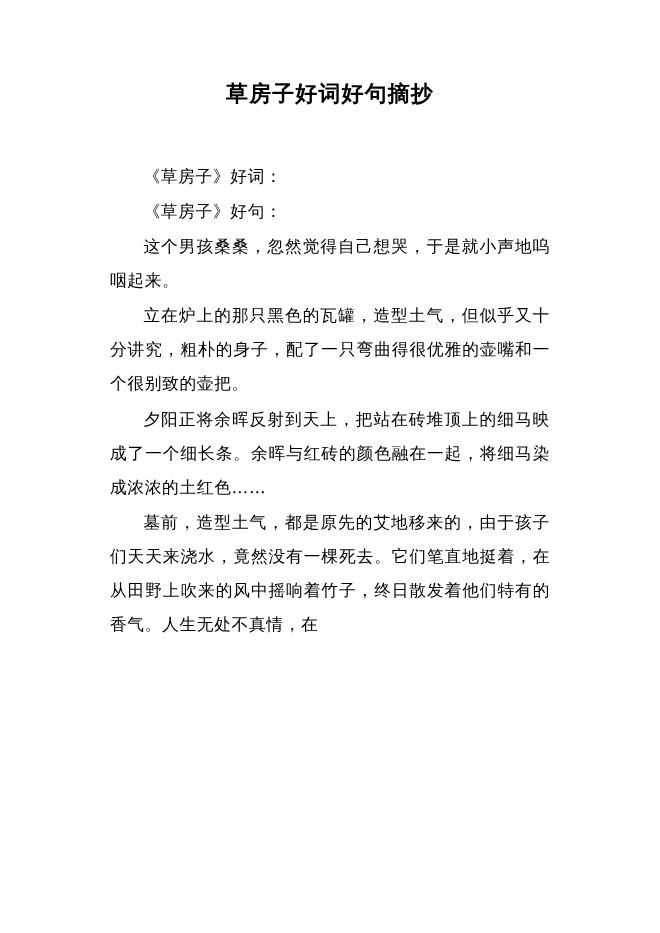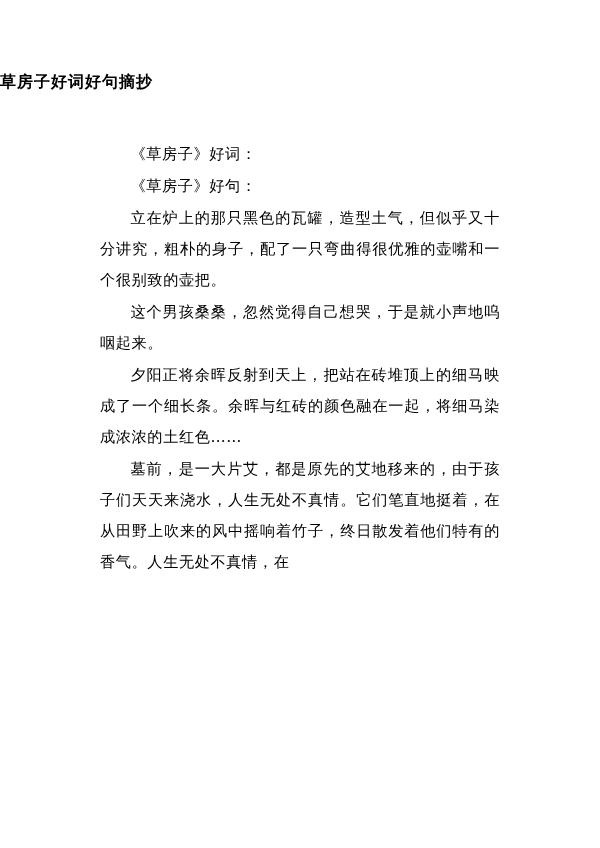--- a/index.html
+++ b/index.html
@@ -16,22 +16,22 @@
   }
   .page {
     position: relative;
     width: 600px;
     height: 848px;
     box-sizing: border-box;
     padding: 0;
     background: #ffffff;
   }
   .doc-title {
-    text-align: left;
-    font-size: 16px;
+    text-align: center;
+    font-size: 20px;
     font-weight: bold;
     letter-spacing: 1px;
     margin: 72px 0 0 0;
     font-family: "DejaVu Sans", "Liberation Sans", sans-serif;
   }
   .body-block {
     margin: 46px 100px 12px 100px;
   }
   p.para {
     margin: 0 0 0 0;
@@ -53,19 +53,19 @@
 </head>
 <body>
 
 <div class="page">
 
   <h1 class="doc-title">草房子好词好句摘抄</h1>
 
   <div class="body-block">
     <p class="para">《草房子》好词：</p>
     <p class="para">《草房子》好句：</p>
+    <p class="para">这个男孩桑桑，忽然觉得自己想哭，于是就小声地呜咽起来。</p>
     <p class="para">立在炉上的那只黑色的瓦罐，造型土气，但似乎又十分讲究，粗朴的身子，配了一只弯曲得很优雅的壶嘴和一个很别致的壶把。</p>
-    <p class="para">这个男孩桑桑，忽然觉得自己想哭，于是就小声地呜咽起来。</p>
     <p class="para">夕阳正将余晖反射到天上，把站在砖堆顶上的细马映成了一个细长条。余晖与红砖的颜色融在一起，将细马染成浓浓的土红色……</p>
-    <p class="para">墓前，是一大片艾，都是原先的艾地移来的，由于孩子们天天来浇水，人生无处不真情。它们笔直地挺着，在从田野上吹来的风中摇响着竹子，终日散发着他们特有的香气。人生无处不真情，在</p>
+    <p class="para">墓前，造型土气，都是原先的艾地移来的，由于孩子们天天来浇水，竟然没有一棵死去。它们笔直地挺着，在从田野上吹来的风中摇响着竹子，终日散发着他们特有的香气。人生无处不真情，在</p>
   </div>
 
 </div>
 
 </body></html>

